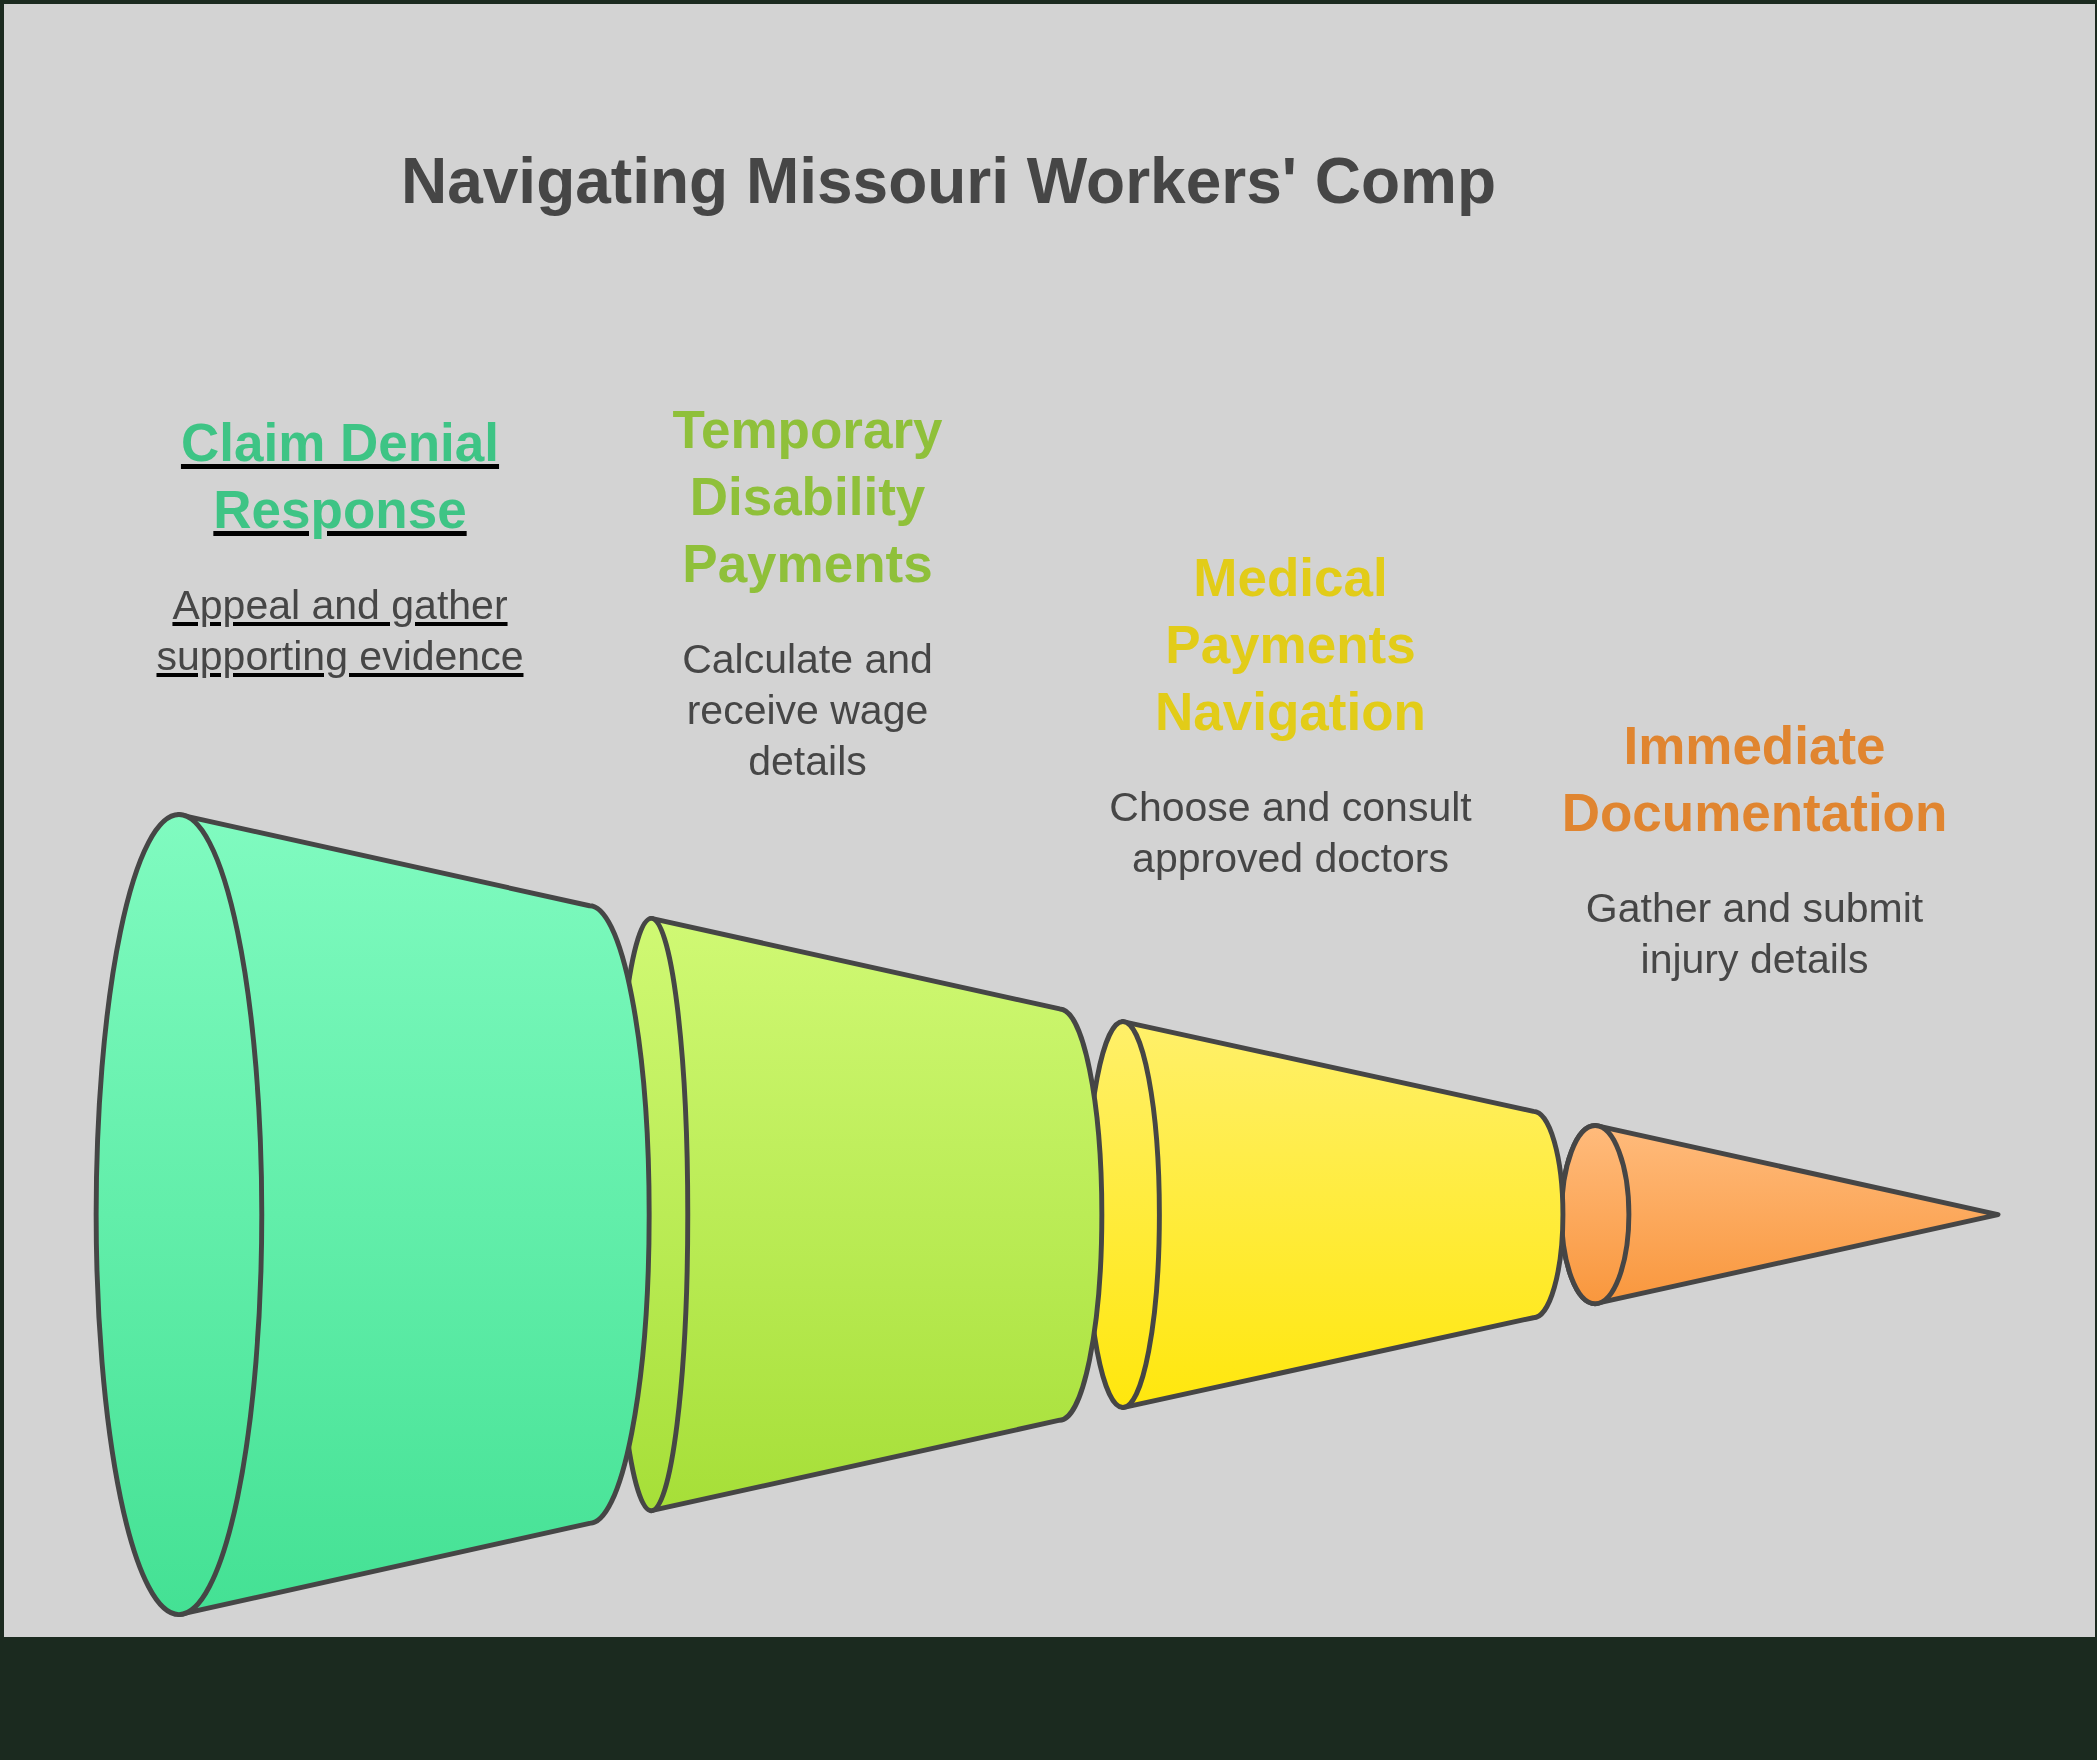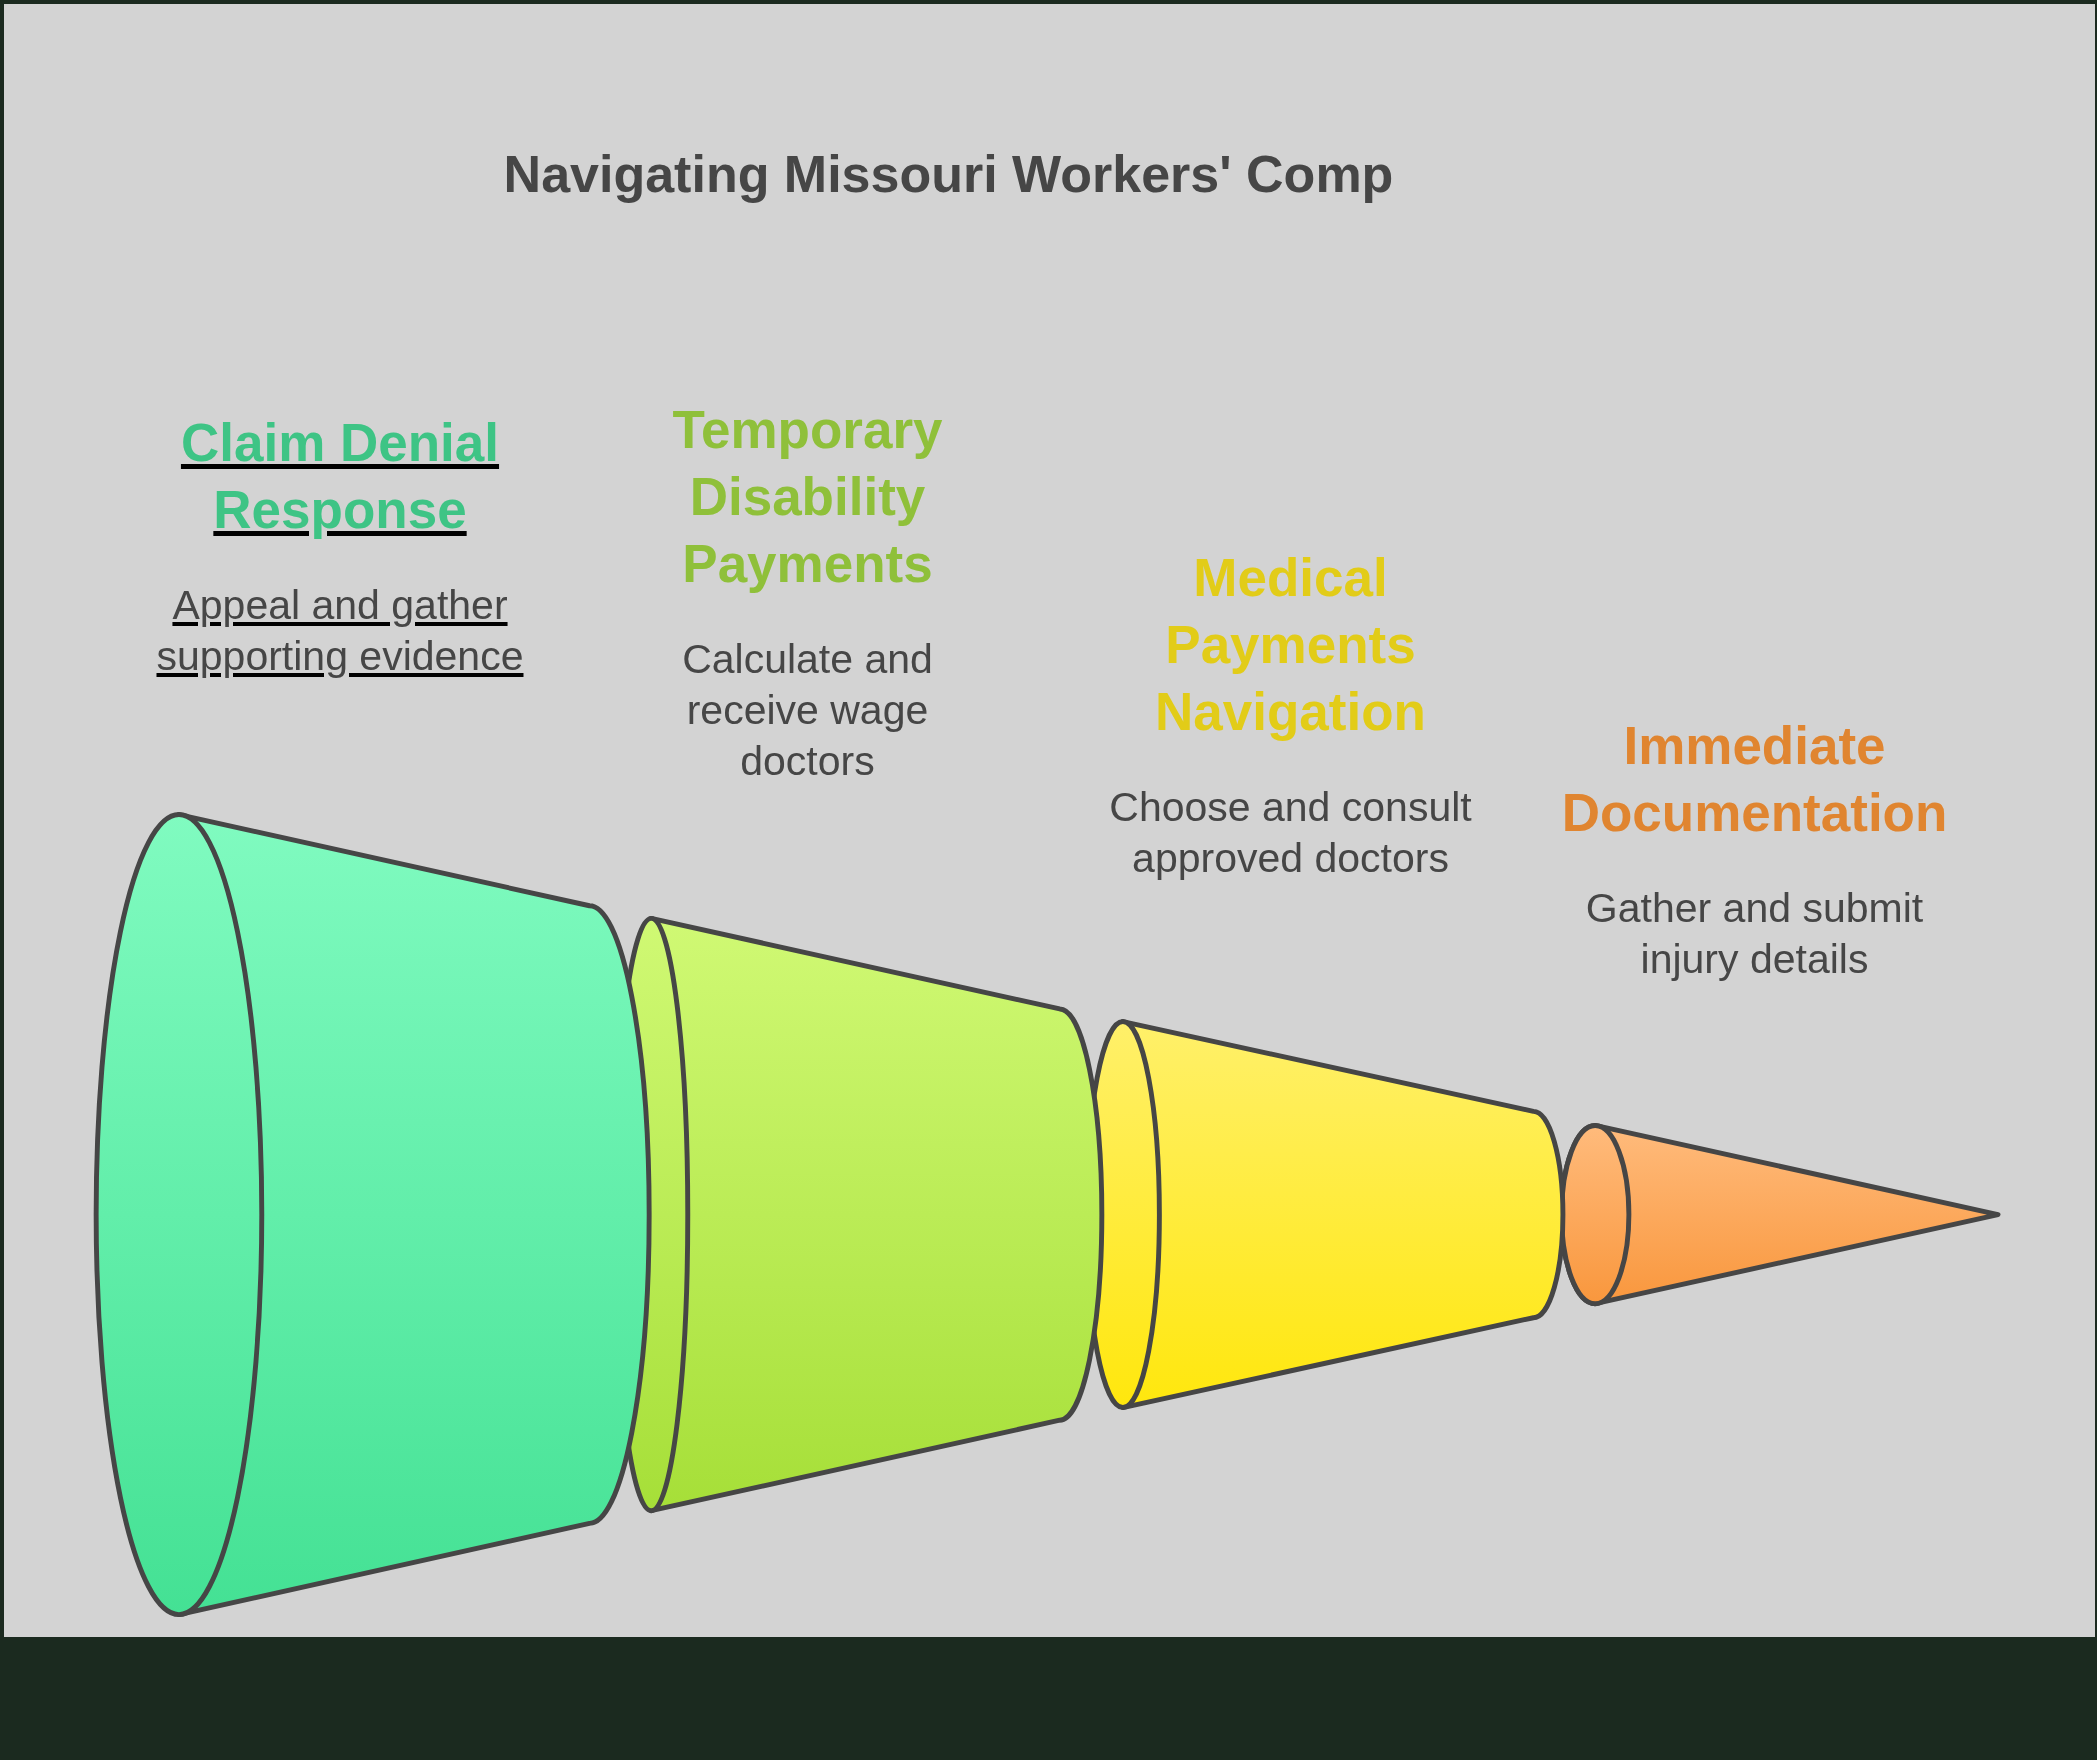--- a/index.html
+++ b/index.html
@@ -11,21 +11,21 @@
   .panel {
     position: absolute; left: 3.5px; top: 3.5px; width: 2091px; height: 1633px;
     background: #d3d3d3;
   }
   .footer-band {
     position: absolute; left: 0; top: 1637px; width: 2097px; height: 124px;
     background: #1b2a1f;
   }
   .title {
     position: absolute; left: 0; top: 144px; width: 1897px; text-align: center;
-    font-size: 52px; font-weight: bold; color: #464646; letter-spacing: 0px;
+    font-size: 64px; font-weight: bold; color: #464646; letter-spacing: 0px;
   }
   .funnel-svg { position: absolute; left: 0; top: 0; }
   .label-block { position: absolute; text-align: center; }
   .label-title {
     font-weight: bold; font-size: 53px; line-height: 67px;
   }
   .label-desc {
     margin-top: 37px; font-size: 41px; line-height: 51px; color: #464646;
   }
 </style>
@@ -91,21 +91,21 @@
 
 <div class="label-block" style="left:597px; top:396px; width:421px;">
   <div class="label-title" style="color: rgb(143, 192, 58);">
     <div>Temporary</div>
     <div>Disability</div>
     <div>Payments</div>
   </div>
   <div class="label-desc">
     <div>Calculate and</div>
     <div>receive wage</div>
-    <div>doctors</div>
+    <div>details</div>
   </div>
 </div>
 
 <div class="label-block" style="left:1073px; top:544px; width:435px;">
   <div class="label-title" style="color: rgb(226, 204, 24);">
     <div>Medical</div>
     <div>Payments</div>
     <div>Navigation</div>
   </div>
   <div class="label-desc">

